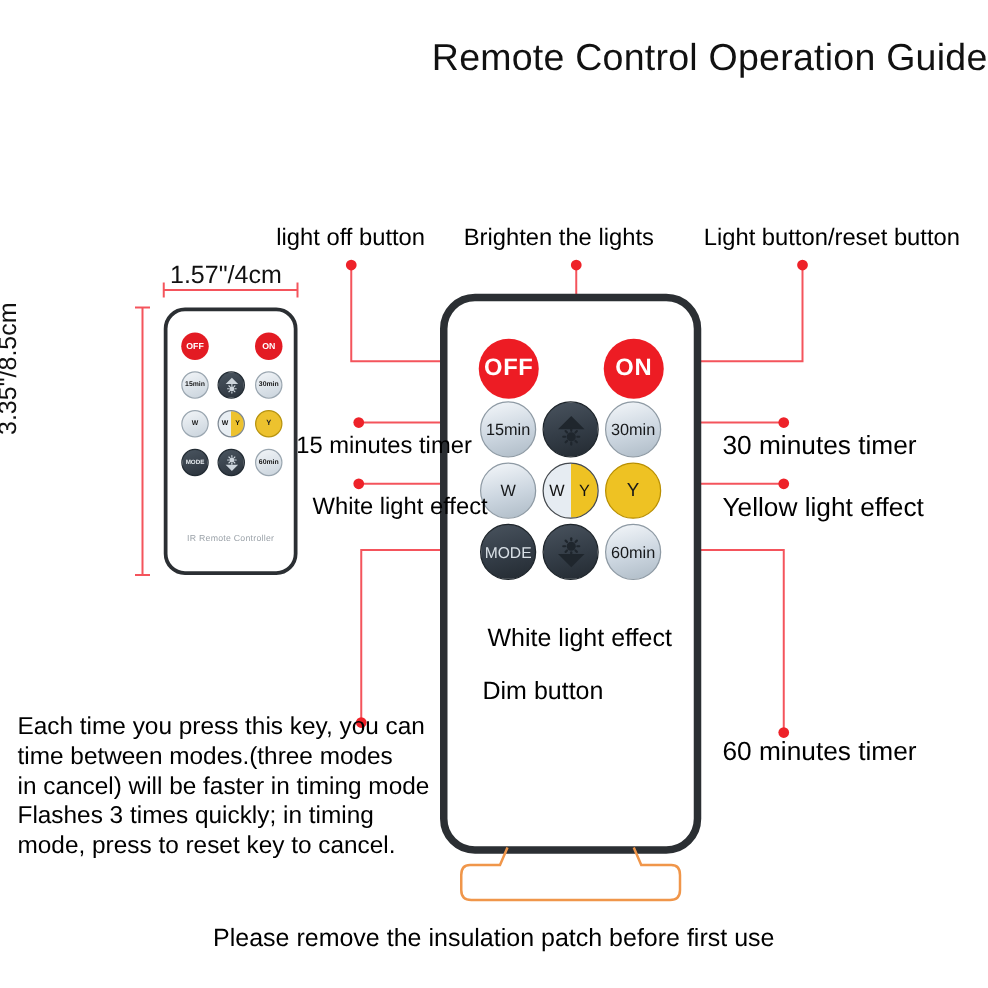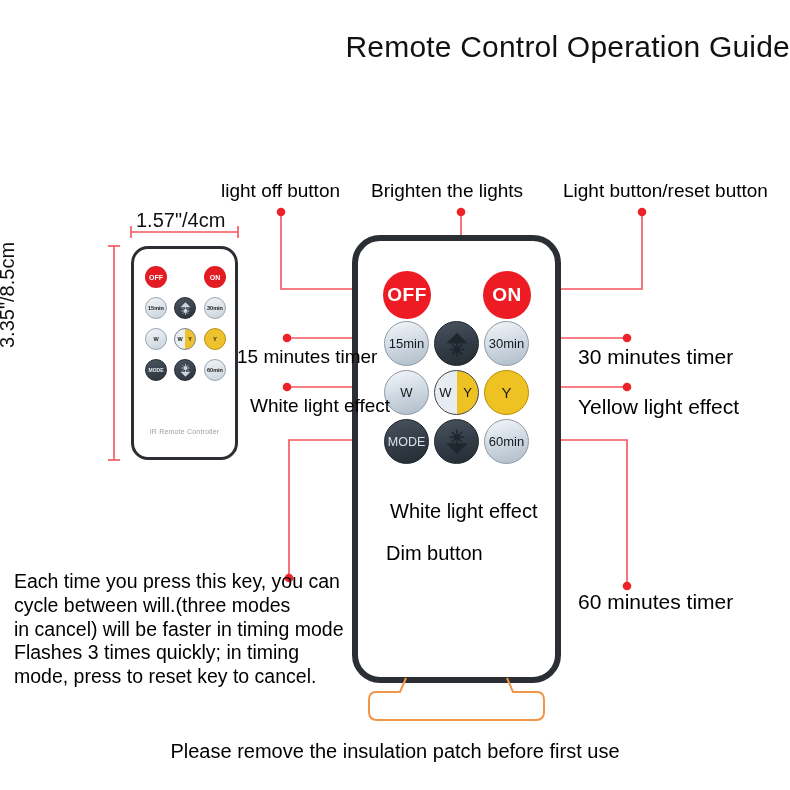--- a/index.html
+++ b/index.html
@@ -417,21 +417,21 @@
   <div class="callout" style="left:578px; top:346px; font-size:21px;">30 minutes timer</div>
   <div class="callout" style="left:578px; top:396px; font-size:21px;">Yellow light effect</div>
 
   <div class="inner-label" style="left:390px; top:500px; font-size:20px;">White light effect</div>
   <div class="inner-label" style="left:386px; top:542px; font-size:20px;">Dim button</div>
 
   <div class="callout" style="left:578px; top:591px; font-size:21px;">60 minutes timer</div>
 
   <div class="note">
     <div>Each time you press this key, you can</div>
-    <div>cycle between will.(three modes</div>
+    <div>time between modes.(three modes</div>
     <div>in cancel) will be faster in timing mode</div>
     <div>Flashes 3 times quickly; in timing</div>
     <div>mode, press to reset key to cancel.</div>
   </div>
 
   <div class="footer">Please remove the insulation patch before first use</div>
 
 </div>
 
 </body></html>

